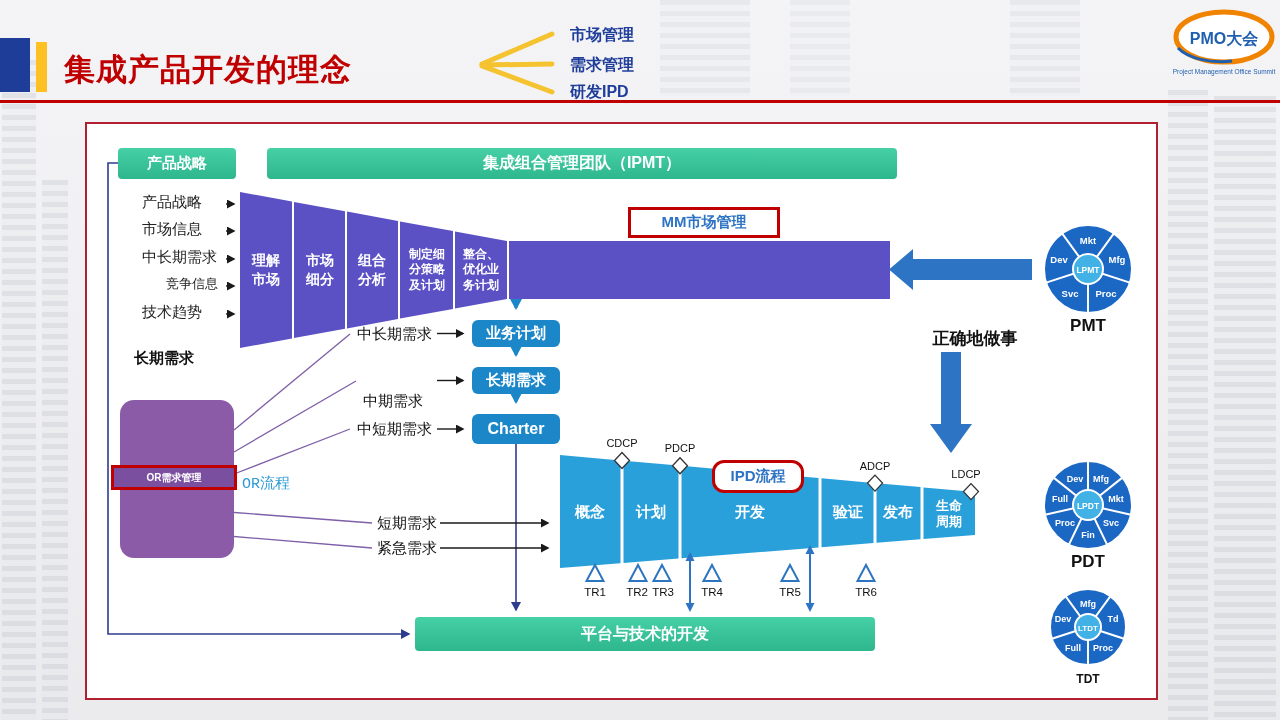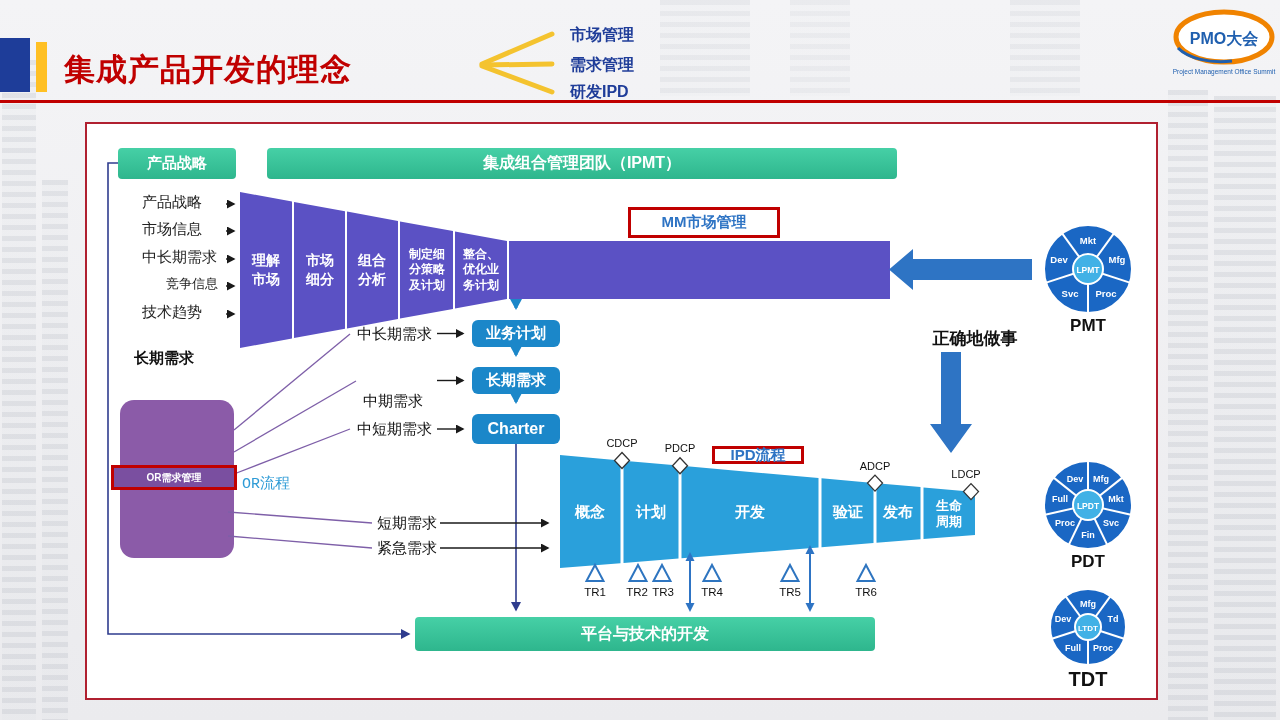--- a/index.html
+++ b/index.html
@@ -263,28 +263,28 @@
   <div class="lbl rt" style="left:319px;top:370px;width:104px;height:22px;font-size:15px;color:#111;margin-top:20px;">中期需求</div>
   <div class="lbl rt" style="left:328px;top:418px;width:104px;height:22px;font-size:15px;color:#111;">中短期需求</div>
 
   <div class="bluebox ctr" style="left:472px;top:320px;width:88px;height:27px;font-size:15px;">业务计划</div>
   <div class="bluebox ctr" style="left:472px;top:367px;width:88px;height:27px;font-size:15px;">长期需求</div>
   <div class="bluebox ctr" style="left:472px;top:414px;width:88px;height:30px;font-size:16px;">Charter</div>
 
   <div class="lbl rt" style="left:350px;top:512px;width:87px;height:22px;font-size:15px;color:#111;">短期需求</div>
   <div class="lbl rt" style="left:350px;top:537px;width:87px;height:22px;font-size:15px;color:#111;">紧急需求</div>
 
-  <div class="tag ctr" style="left:712px;top:446px;width:92px;height:18px;font-size:15px;">IPD流程</div>
+  <div class="tag ctr" style="left:712px;top:460px;width:92px;height:33px;font-size:15px;border-radius:12px;">IPD流程</div>
 
   <div class="lbl ctr wht" style="left:564px;top:500px;width:52px;height:24px;font-size:15px;">概念</div>
   <div class="lbl ctr wht" style="left:625px;top:500px;width:52px;height:24px;font-size:15px;">计划</div>
   <div class="lbl ctr wht" style="left:724px;top:500px;width:52px;height:24px;font-size:15px;">开发</div>
   <div class="lbl ctr wht" style="left:822px;top:500px;width:52px;height:24px;font-size:15px;">验证</div>
   <div class="lbl ctr wht" style="left:872px;top:500px;width:52px;height:24px;font-size:15px;">发布</div>
   <div class="lbl ctr wht" style="left:930px;top:492px;width:38px;height:44px;font-size:13px;line-height:1.25;">生命周期</div>
 
   <div class="lbl ctr greenbox" style="left:415px;top:617px;width:460px;height:34px;font-size:16px;">平台与技术的开发</div>
 
   <div class="lbl ctr" style="left:1048px;top:315px;width:80px;height:22px;font-size:17px;font-weight:bold;color:#111;">PMT</div>
   <div class="lbl ctr" style="left:1048px;top:551px;width:80px;height:22px;font-size:17px;font-weight:bold;color:#111;">PDT</div>
-  <div class="lbl ctr" style="left:1048px;top:668px;width:80px;height:22px;font-size:20px;font-weight:bold;color:#111;">TDT</div>
+  <div class="lbl ctr" style="left:1048px;top:668px;width:80px;height:22px;font-size:12px;font-weight:bold;color:#111;">TDT</div>
 
 </div>
 
 </body></html>

